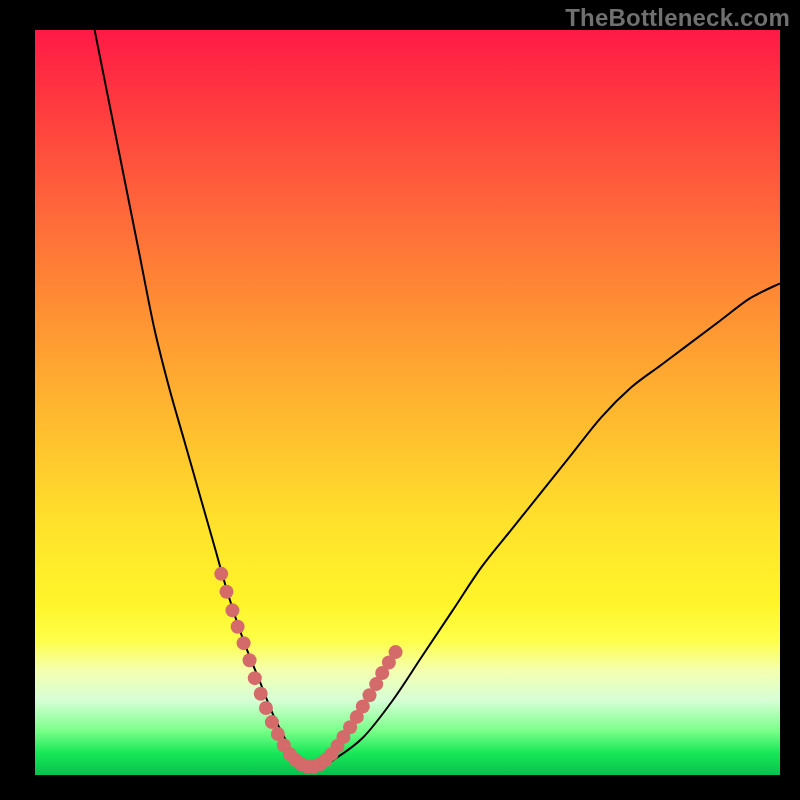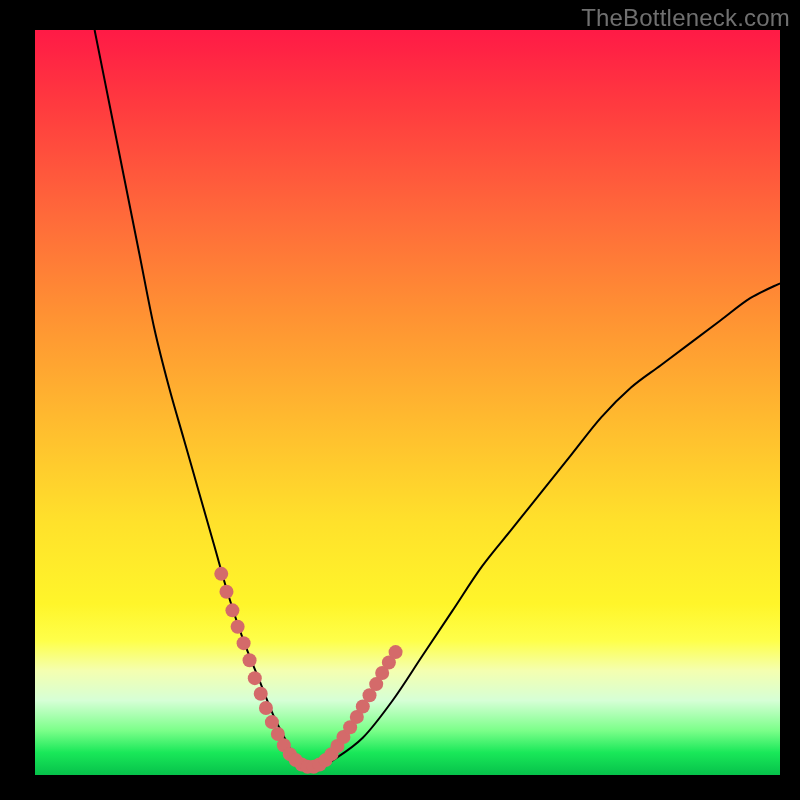--- a/index.html
+++ b/index.html
@@ -40,21 +40,21 @@
       #7cff8a 94%,
       #19e859 97%,
       #06c14a 100%);
   }
   .watermark {
     position: absolute;
     top: 4px;
     right: 10px;
     color: #707070;
     font-size: 24px;
-    font-weight: 400;
+    font-weight: 700;
     letter-spacing: 0.2px;
     user-select: none;
   }
   svg.curve {
     position: absolute;
     left: 0;
     top: 0;
     width: 745px;
     height: 745px;
   }

